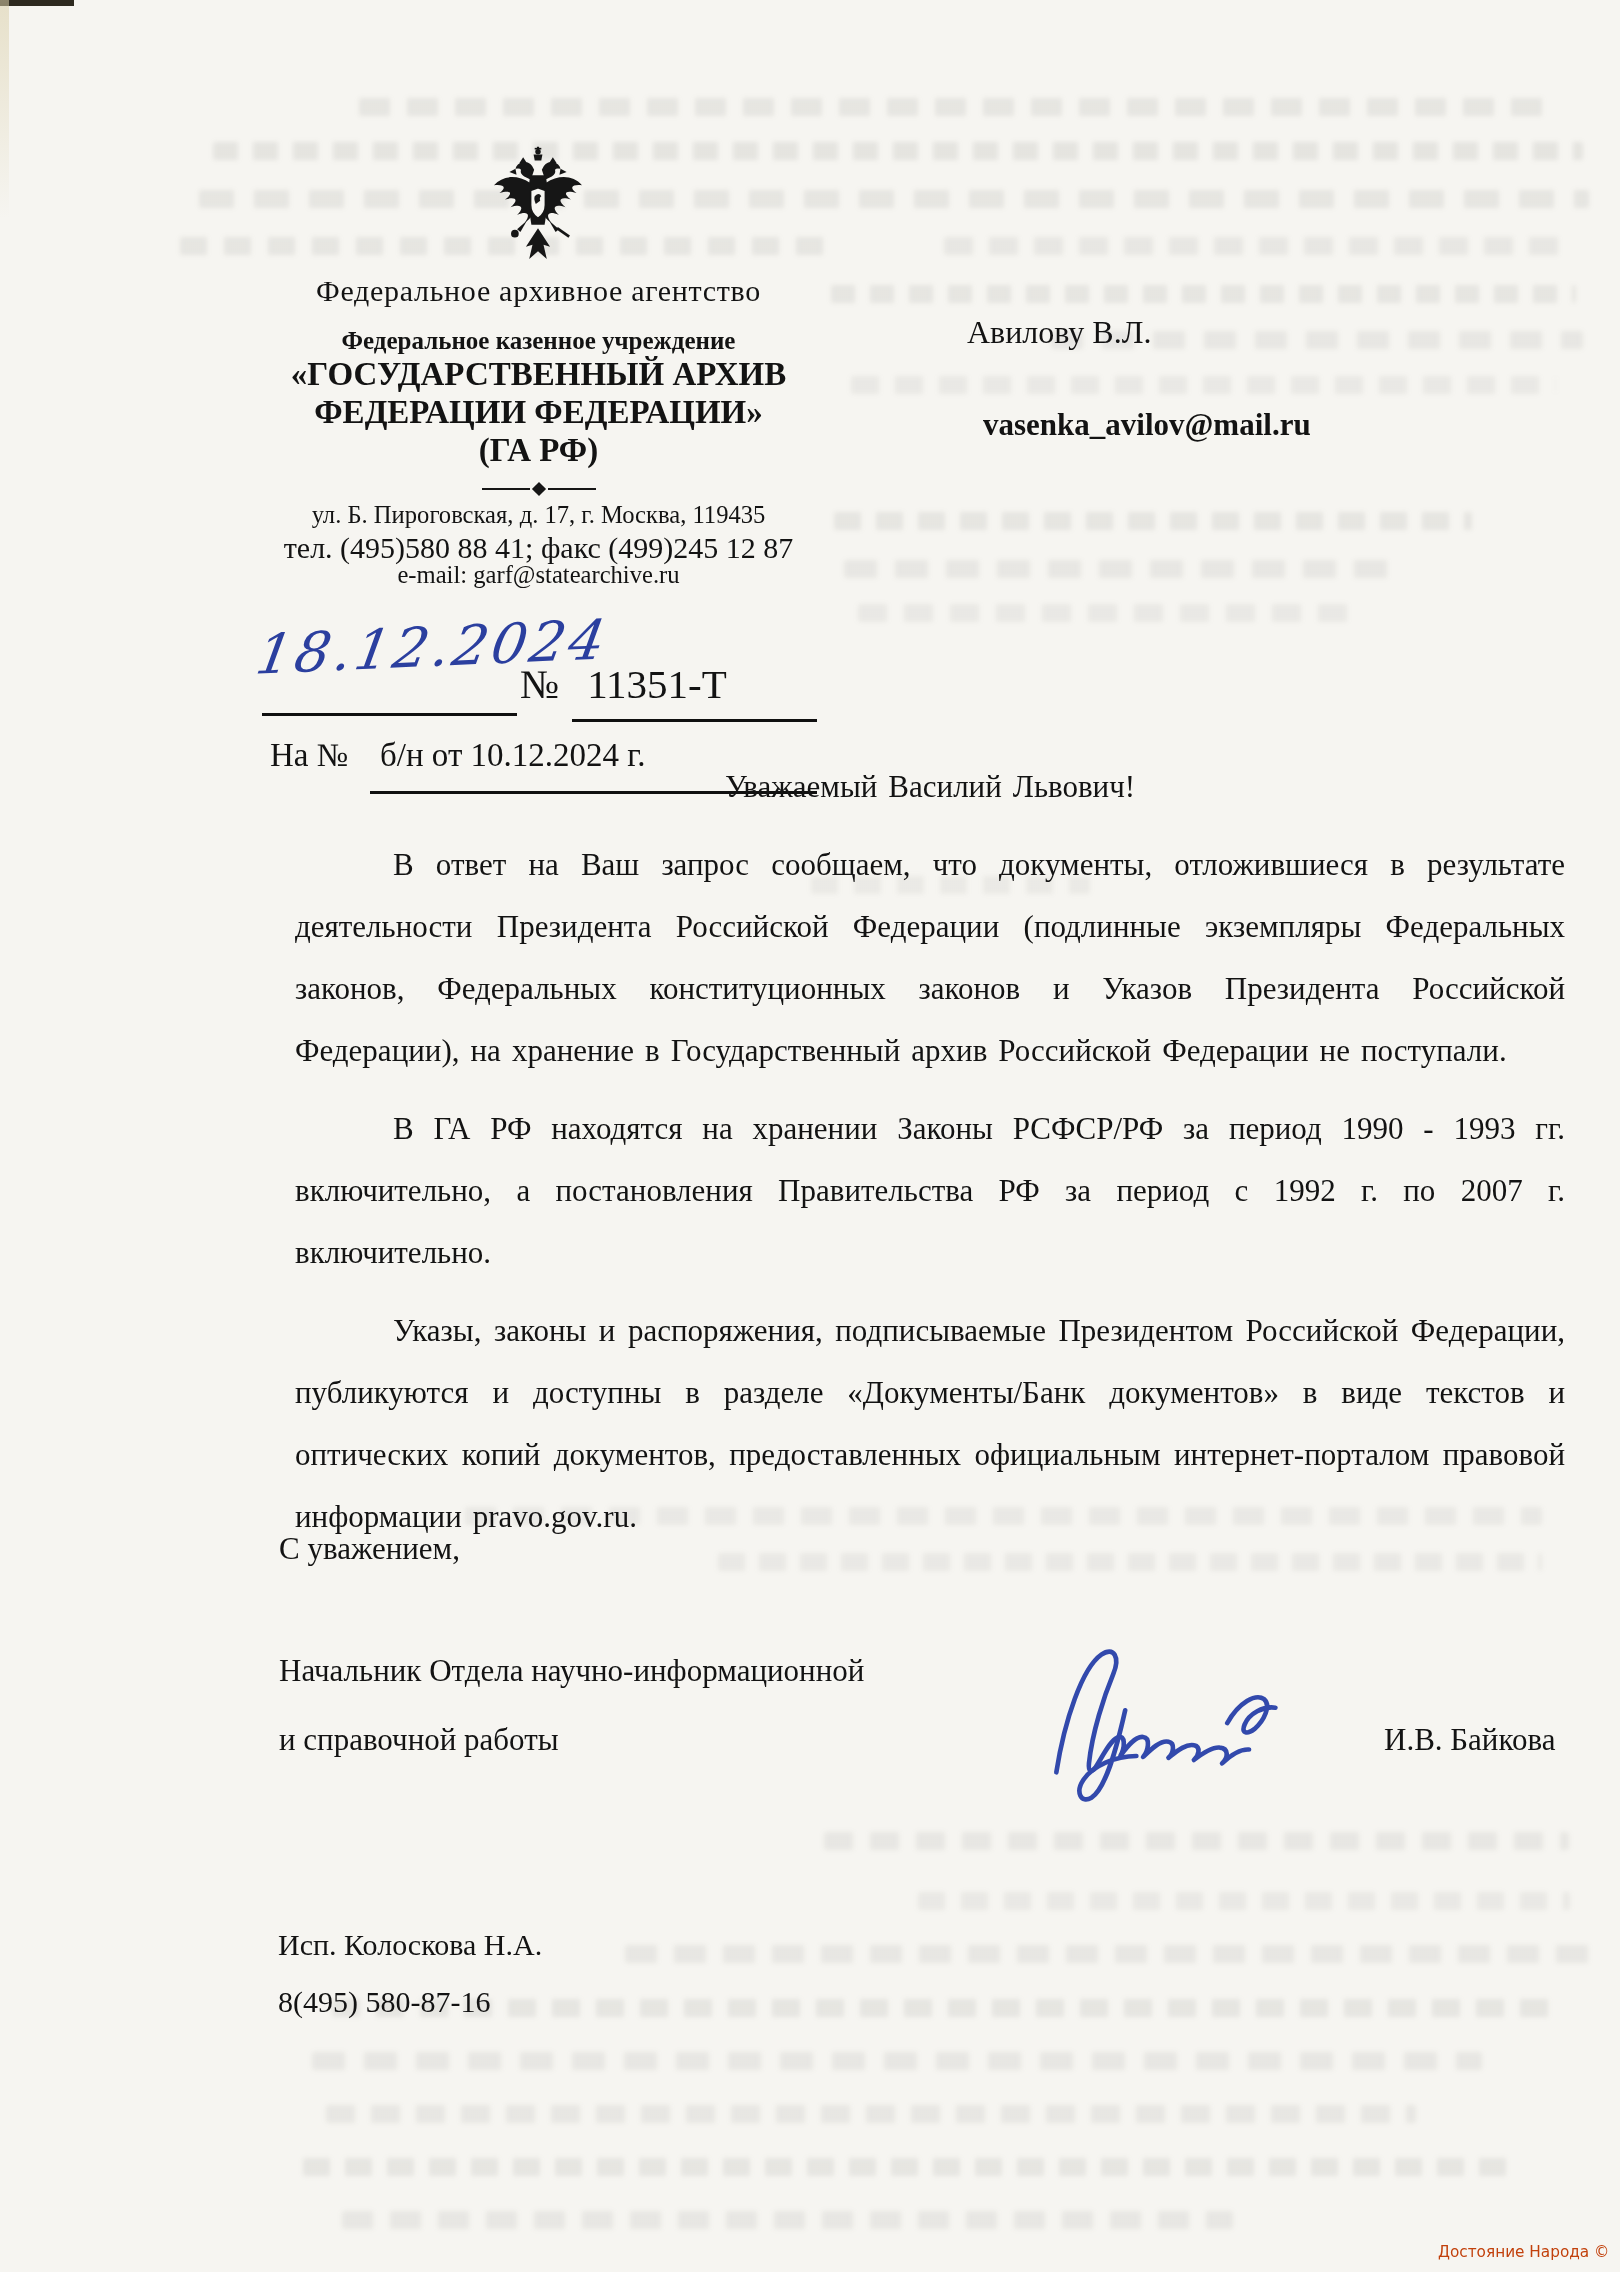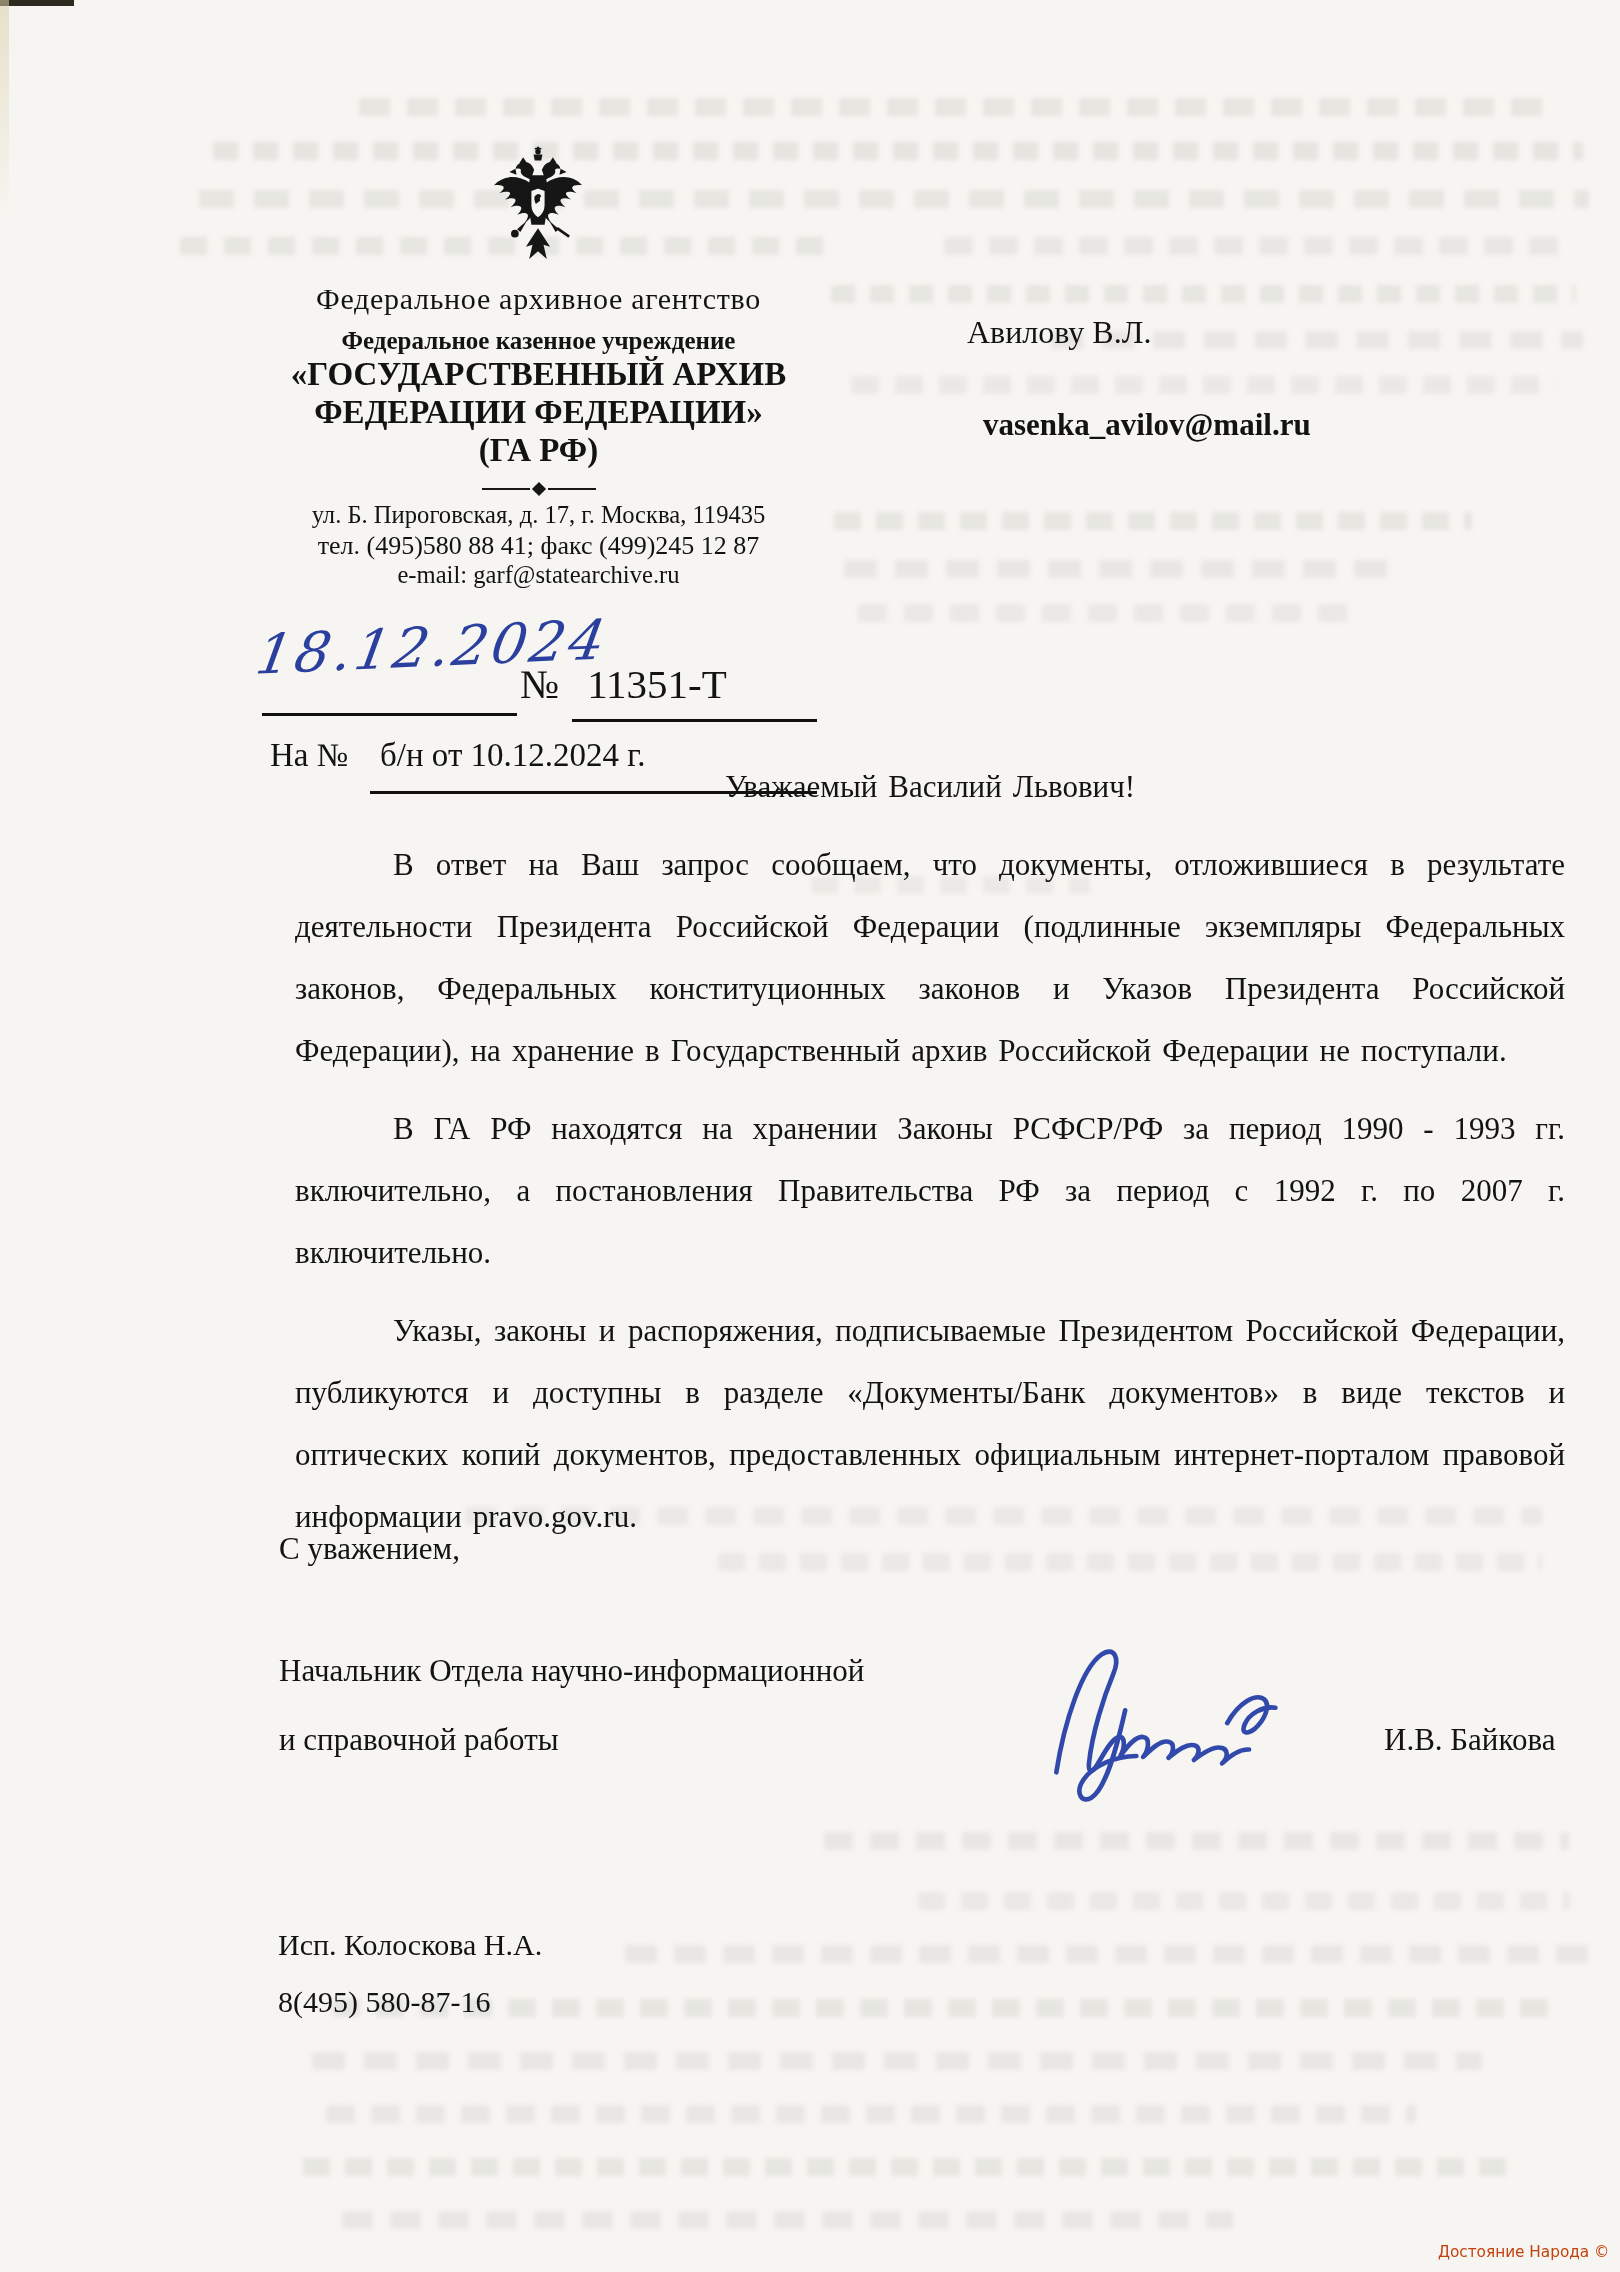--- a/index.html
+++ b/index.html
@@ -15,30 +15,30 @@
   .abs{position:absolute;}
 
   
   .corner-bar{left:0;top:0;width:74px;height:6px;background:#2e2a20;}
   .edge-strip{left:0;top:0;width:9.3px;height:219px;
     background:linear-gradient(#dacfa9, rgba(218,207,169,0));opacity:.55;}
   .ghost{position:absolute;height:18px;filter:blur(2.7px);border-radius:2.7px;}
 
   
   .lh-line{left:226px;width:625px;text-align:center;}
-  .lh-agency{top:282px;font-size:30px;letter-spacing:0.7px;}
+  .lh-agency{top:274px;font-size:30px;letter-spacing:0.7px;}
   .lh-type{top:327px;font-size:25px;font-weight:bold;}
   .lh-name1{top:356px;font-size:33px;font-weight:bold;}
   .lh-name2{top:394px;font-size:33px;font-weight:bold;}
   .lh-abbr{top:432px;font-size:33px;font-weight:bold;}
   .separator{top:484px;left:226px;width:625px;display:flex;align-items:center;justify-content:center;}
   .sep-rule{width:48px;height:2.7px;background:#161616;}
   .sep-diamond{width:10px;height:10px;background:#161616;transform:rotate(45deg);margin:0 4px;}
   .lh-addr1{top:501px;font-size:24.6px;}
-  .lh-addr2{top:531px;font-size:26px;}
+  .lh-addr2{top:531px;font-size:30px;}
   .lh-addr3{top:561px;font-size:24.6px;}
 
   
   .hand-date{left:258px;top:617px;width:261px;text-align:center;
     font-family:"DejaVu Serif", serif;font-style:italic;
     font-size:55px;color:#2b3f9f;letter-spacing:3.3px;
     transform:skewX(-12deg) rotate(-2.5deg);}
   .u-line{background:#101010;height:3.3px;}
   .ul-1{left:262px;top:713px;width:255px;}
   .ul-2{left:572px;top:719px;width:245px;}

